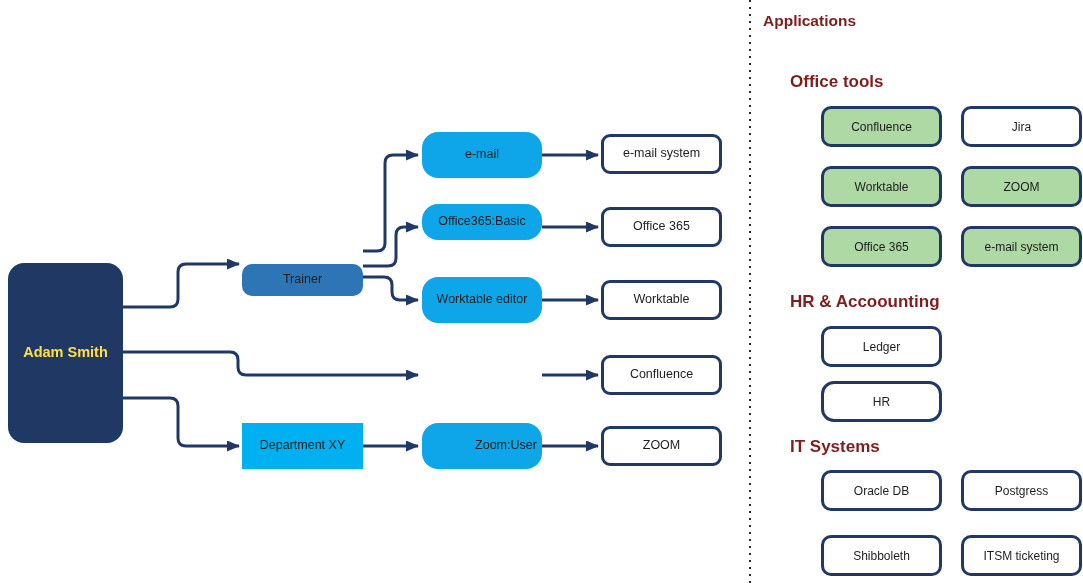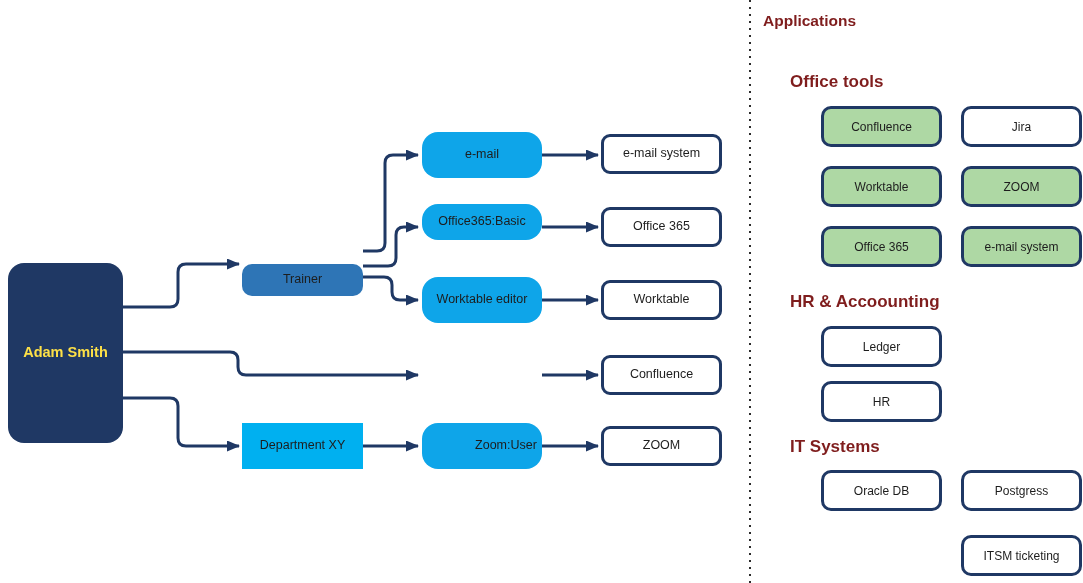--- a/index.html
+++ b/index.html
@@ -98,20 +98,21 @@
   <div class="heading h-sec" style="left:790px;top:72px;">Office tools</div>
   <div class="tile granted" style="left:821px;top:106px;">Confluence</div>
   <div class="tile" style="left:961px;top:106px;">Jira</div>
   <div class="tile granted" style="left:821px;top:166px;">Worktable</div>
   <div class="tile granted" style="left:961px;top:166px;">ZOOM</div>
   <div class="tile granted" style="left:821px;top:226px;">Office 365</div>
   <div class="tile granted" style="left:961px;top:226px;">e-mail system</div>
 
   <div class="heading h-sec" style="left:790px;top:292px;">HR &amp; Accoounting</div>
   <div class="tile" style="left:821px;top:326px;">Ledger</div>
-  <div class="tile" style="left:821px;top:381px;">HR</div>
+  <div class="tile" style="left:821px;top:381px;border-radius:13px;">HR</div>
 
   <div class="heading h-sec" style="left:790px;top:437px;">IT Systems</div>
   <div class="tile" style="left:821px;top:470px;">Oracle DB</div>
   <div class="tile" style="left:961px;top:470px;">Postgress</div>
+  <div class="tile" style="left:821px;top:535px;">Shibboleth</div>
   <div class="tile" style="left:961px;top:535px;">ITSM ticketing</div>
 
 </div>
 
 </body></html>

